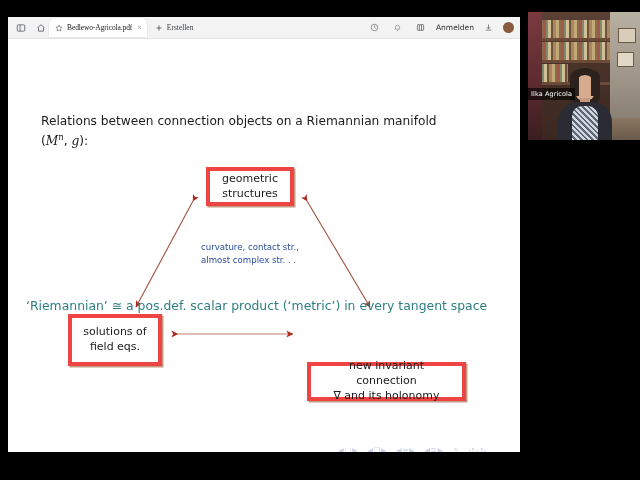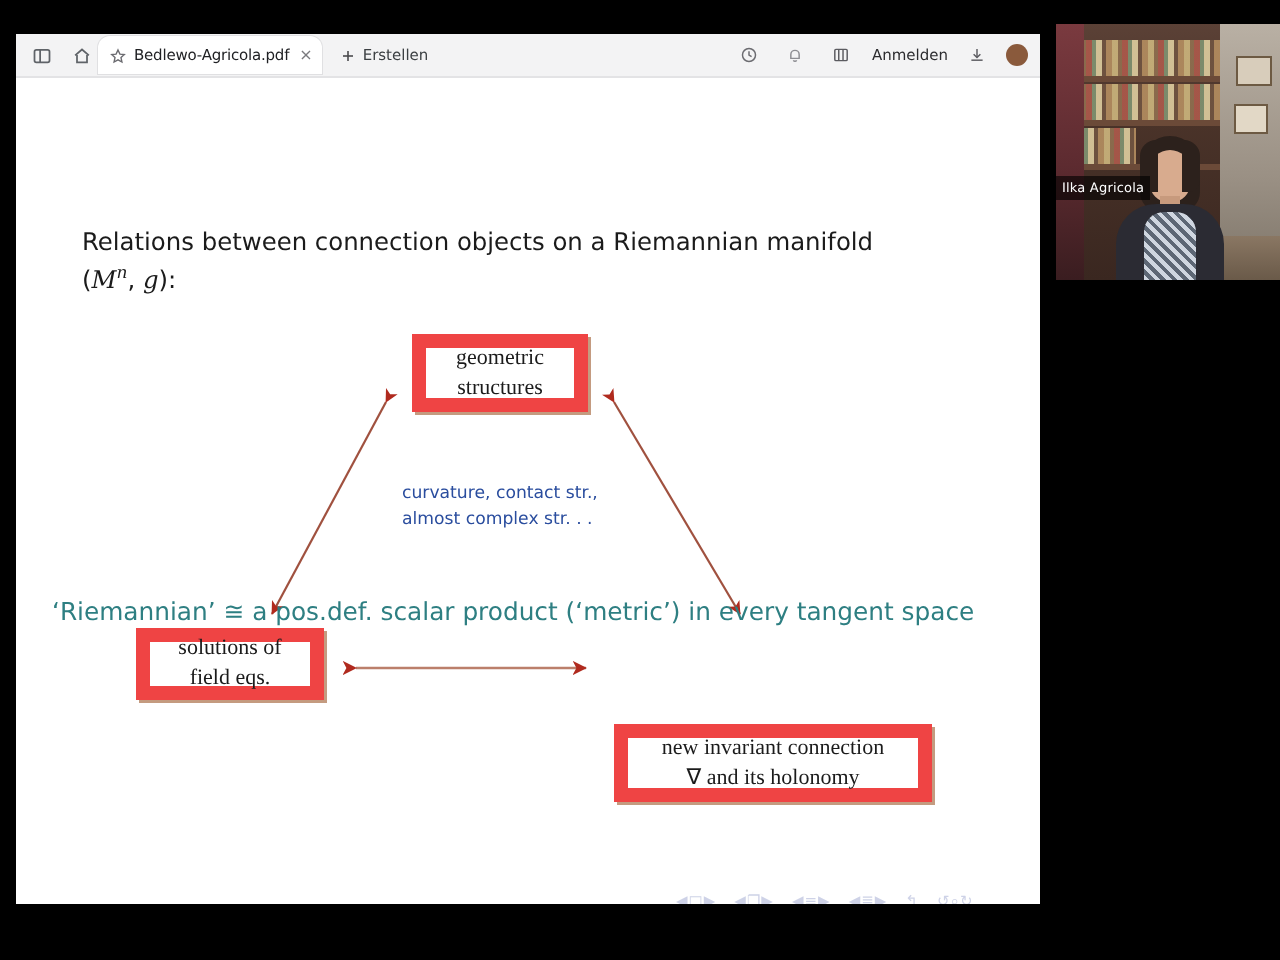--- a/index.html
+++ b/index.html
@@ -58,20 +58,21 @@
     color: #5f6368;
   }
   .chrome-icon-btn svg { display: block; }
 
   #tab-strip {
     display: flex;
     align-items: center;
     flex: 1 1 auto;
     min-width: 0;
     height: 100%;
+    font-family: Liberation Serif, serif;
   }
   #active-tab {
     display: flex;
     align-items: center;
     height: 19px;
     background: #ffffff;
     border-radius: 6px 6px 0 0;
     padding: 0 4px 0 5px;
     gap: 4px;
     max-width: 190px;
@@ -171,43 +172,42 @@
     position: absolute;
     left: 0;
     top: 120px;
     width: 512px;
     height: 200px;
   }
   .dbox {
     position: absolute;
     box-sizing: border-box;
     background: #ffffff;
-    border: 7px solid #ef4444;
+    border: 4px solid #ef4444;
     box-shadow: 1.5px 1.5px 0 0 #c49b80;
     display: flex;
     align-items: center;
     justify-content: center;
     text-align: center;
     font-size: 11px;
     color: #1b1b1b;
     line-height: 1.35;
     padding: 4px 8px;
-    font-family: Liberation Serif, serif;
   }
   #box-geometric {
     left: 198px;
     top: 8px;
     width: 88px;
     height: 39px;
   }
   #box-solutions {
     left: 60px;
     top: 155px;
     width: 94px;
-    height: 36px;
+    height: 52px;
   }
   #box-connection {
     left: 299px;
     top: 155px;
     width: 159px;
     height: 39px;
     margin-top: 48px;
   }
   #annot-curvature {
     position: absolute;

